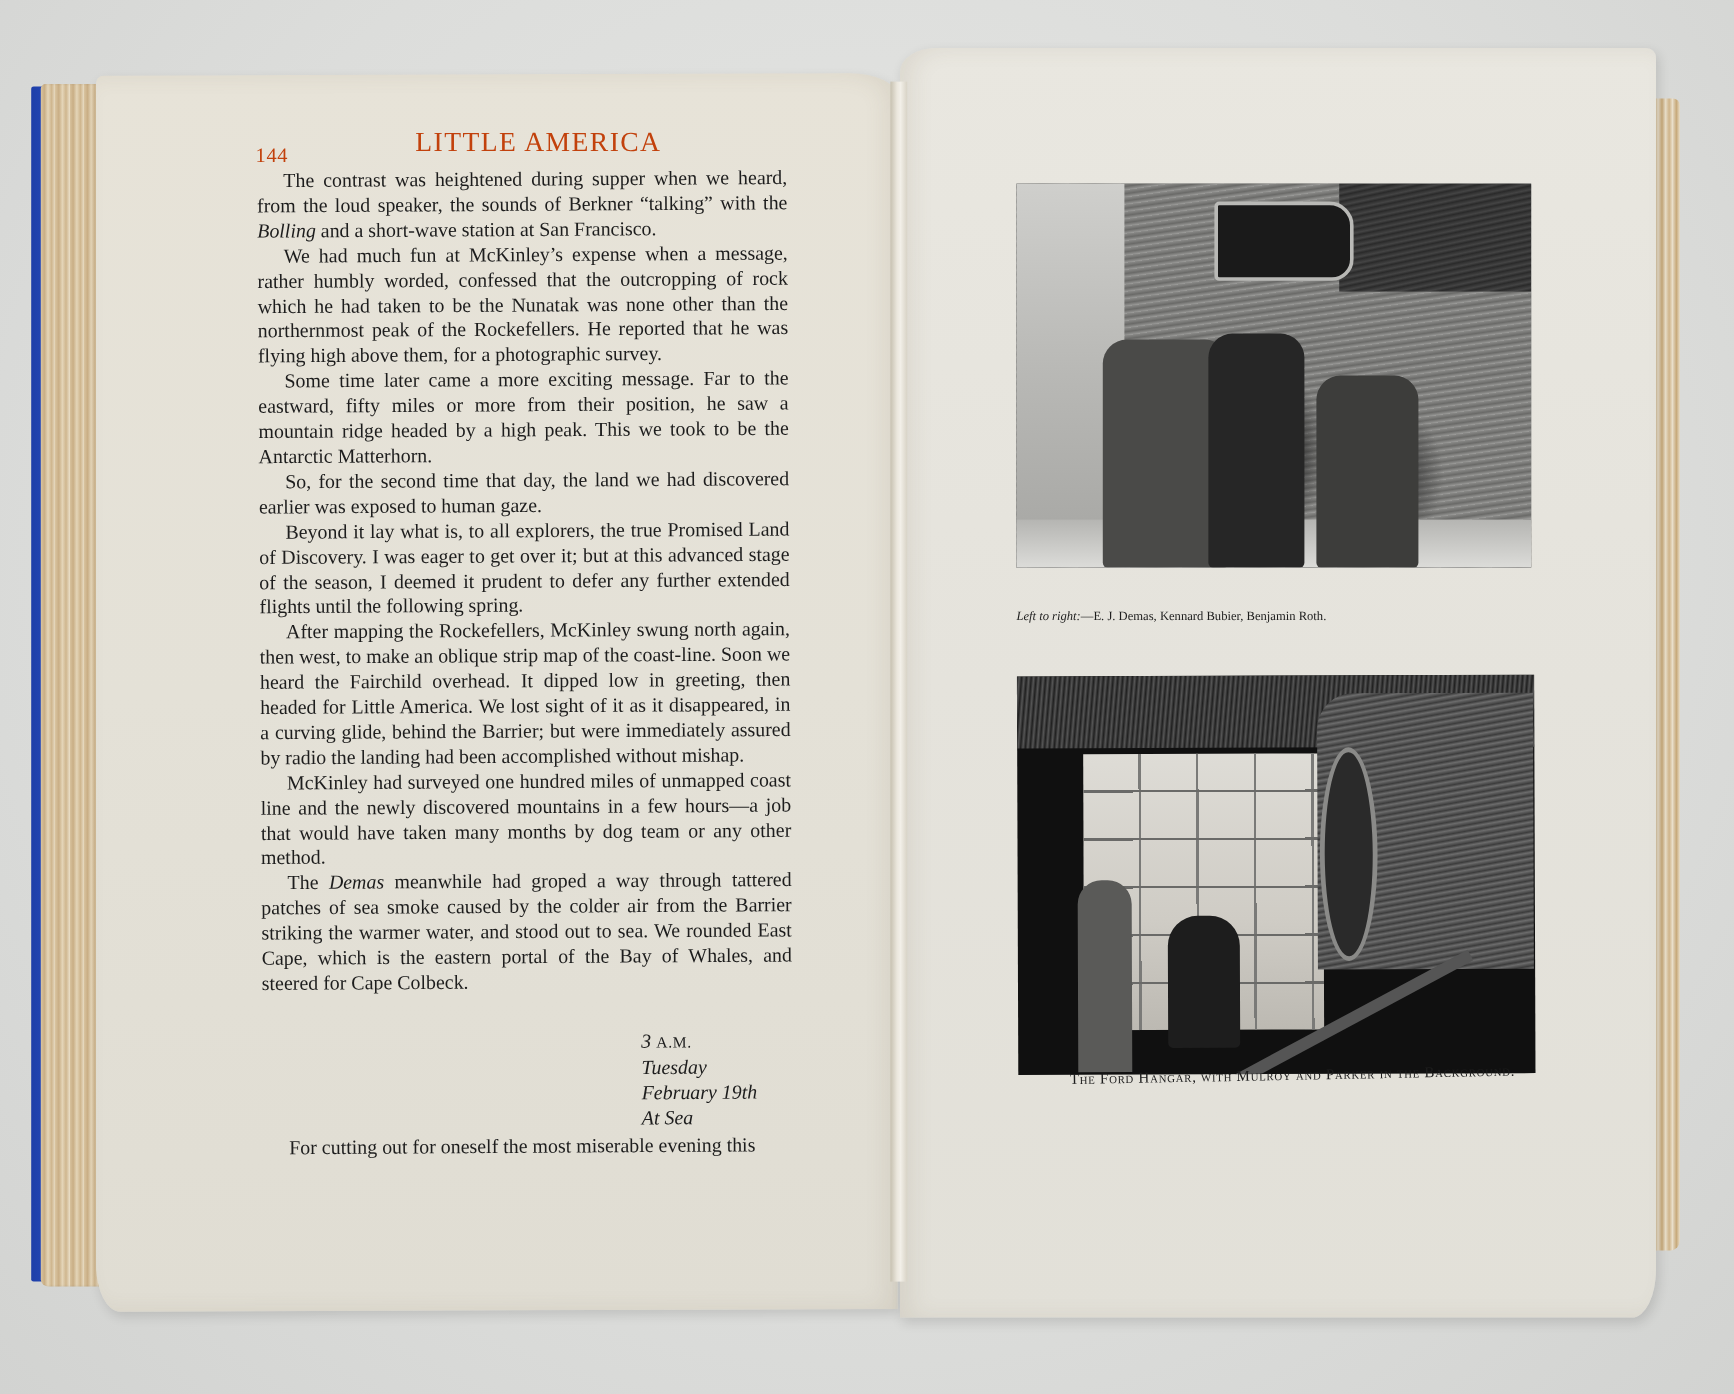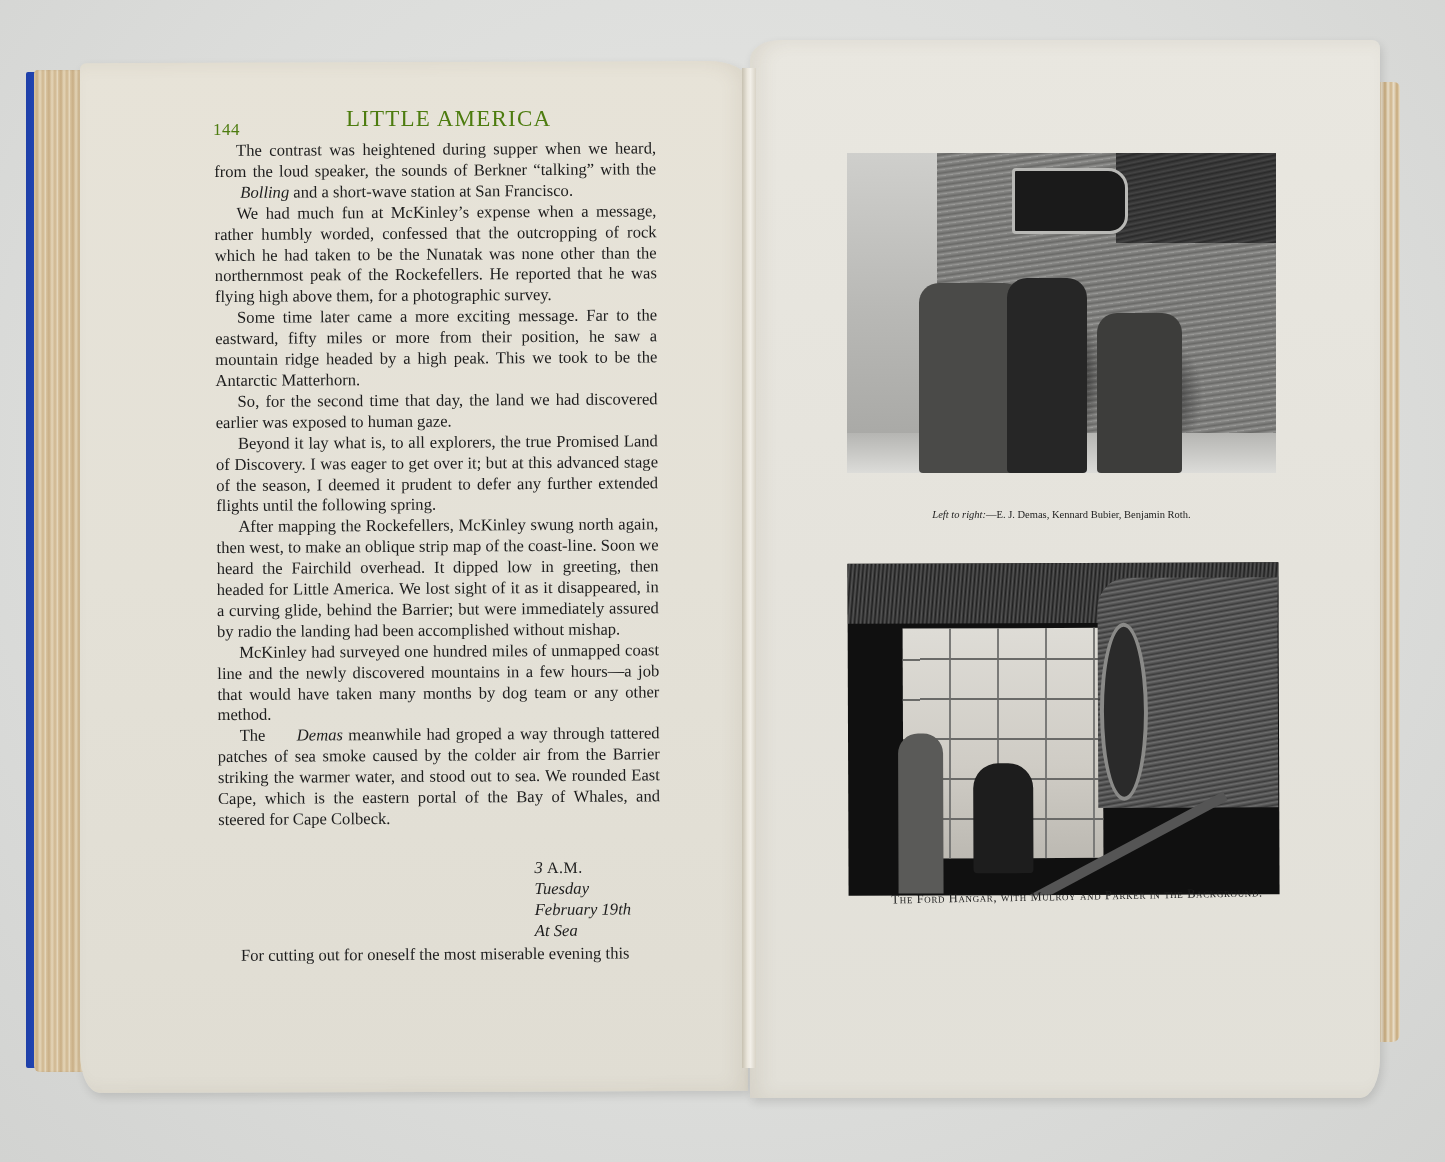--- a/index.html
+++ b/index.html
@@ -70,21 +70,21 @@
       width: 14px; height: 1000px;
       background: linear-gradient(90deg, #c7c1b1 0%, #ebe7dd 40%, #f2efe8 60%, #d8d3c6 100%);
     }
 
     
     .running-head {
       position: absolute;
       left: 210px; top: 104px;
       width: 460px;
       height: 30px;
-      color: #4d7c0f;
+      color: #c2410c;
     }
     .page-number {
       position: absolute;
       left: 3px; top: 16px;
       font-size: 17px;
       letter-spacing: 0.5px;
     }
     .head-title {
       position: absolute;
       left: 136px; top: 2px;
@@ -99,31 +99,31 @@
       font-size: 16.6px;
       line-height: 20.9px;
       text-align: justify;
       transform: rotate(-0.35deg);
       transform-origin: left top;
     }
     .body-text p {
       margin: 0;
       text-indent: 22px;
     }
-    .body-text em { font-style: italic; margin-left: 26px; }
+    .body-text em { font-style: italic; }
     .dateline {
       margin: 28px 0 0 316px;
       font-style: italic;
       font-size: 16.6px;
       line-height: 21px;
       text-indent: 0;
     }
     .dateline .sc {
       font-style: normal;
-      font-size: 16px;
+      font-size: 13px;
       letter-spacing: 0.5px;
       margin-top: 24px;
     }
     .last-para {
       margin-top: 3px !important;
       text-align: left !important;
     }
 
     
     .plate {
@@ -210,21 +210,20 @@
     }
     .caption-1 {
       left: 847px; top: 489px;
       width: 429px;
       font-size: 13px;
     }
     .caption-1-sub {
       position: absolute;
       left: 847px; top: 509px;
       width: 429px;
-      text-align: center;
       font-size: 10.5px;
       color: #1d1d1d;
     }
     .caption-1-sub em { font-style: italic; }
     .caption-2 {
       left: 862px; top: 893px;
       width: 430px;
       font-size: 12.5px;
       transform: rotate(-1.1deg);
       transform-origin: left top;

